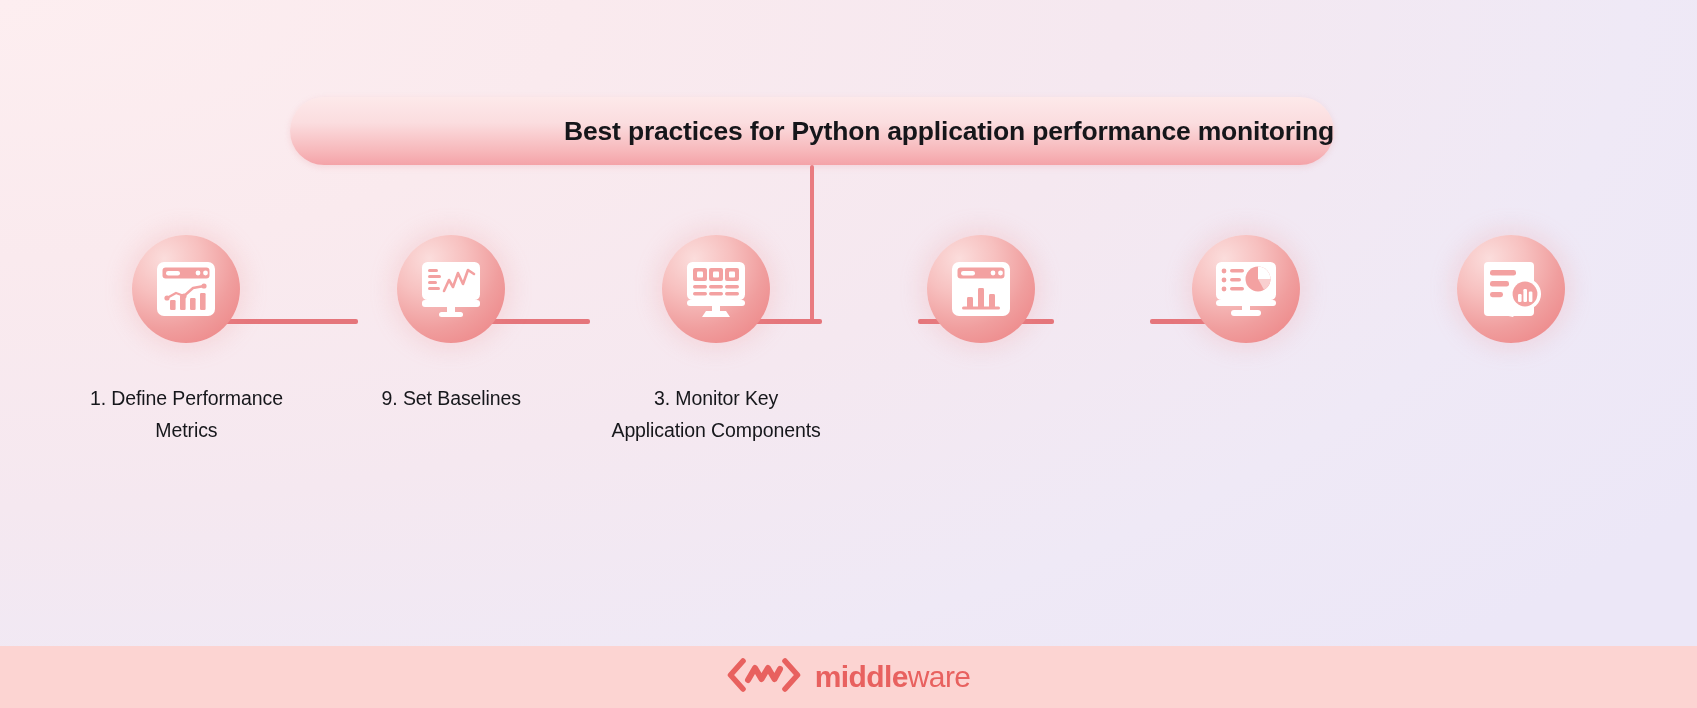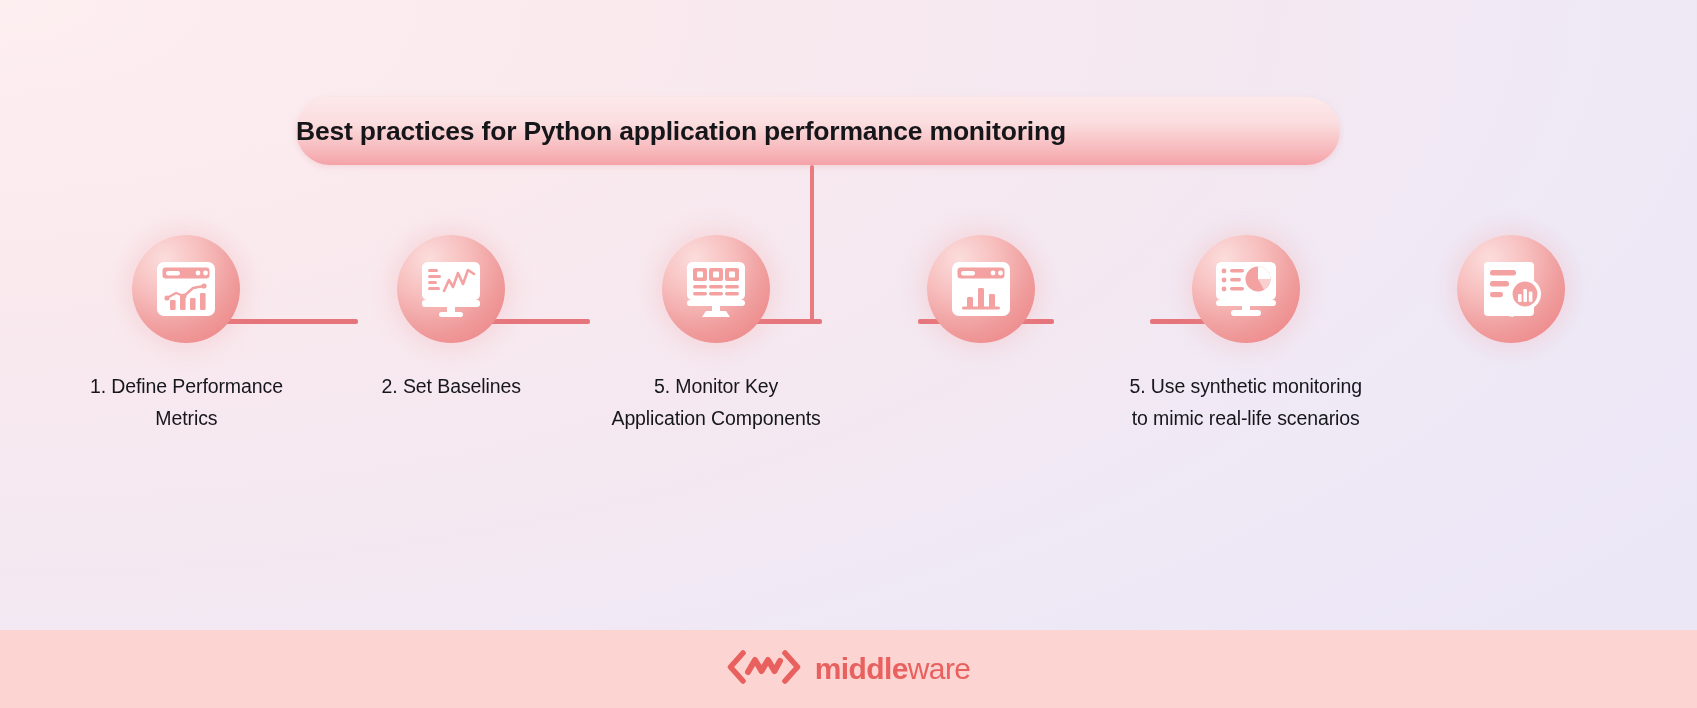--- a/index.html
+++ b/index.html
@@ -16,30 +16,30 @@
     width: 1697px;
     height: 708px;
     background:
       radial-gradient(120% 130% at 0% 0%, #FDEEF0 0%, #FAEAEE 28%, #F5E8F0 55%, #EFE9F6 80%, #ECE7F7 100%);
     overflow: hidden;
   }
 
   
   #title-pill {
     position: absolute;
-    left: 296px;
+    left: 290px;
     top: 97px;
     width: 1044px;
     height: 68px;
     border-radius: 34px;
     background: linear-gradient(180deg, #FDE9EA 0%, #FBDDDF 38%, #F7B9BC 78%, #F4A3A8 100%);
     box-shadow: 0 2px 6px rgba(226,140,146,0.22);
     display: flex;
     align-items: center;
-    justify-content: flex-start;
+    justify-content: flex-end;
   }
   #title-pill .title-text {
     font-size: 26.5px;
     font-weight: 700;
     color: #15161A;
     letter-spacing: -0.2px;
     white-space: nowrap;
   }
 
   
@@ -83,38 +83,38 @@
     background: radial-gradient(circle at 30% 22%, #FBDDDC 0%, #F7C0BF 32%, #F09E9E 62%, #EE8D8E 82%, #ED8485 100%);
     display: flex;
     align-items: center;
     justify-content: center;
     z-index: 2;
     box-shadow: 0 0 22px 6px rgba(240,150,150,0.22);
   }
   .circle svg { display: block; }
 
   .step-label {
-    margin-top: 28px;
+    margin-top: 40px;
     width: 210px;
     text-align: center;
     font-size: 19.5px;
     line-height: 1.63;
     color: #16171B;
     font-weight: 400;
     letter-spacing: -0.1px;
   }
   .step-label.wide { width: 235px; }
 
   
   #footer {
     position: absolute;
     left: 0;
     bottom: 0;
     width: 1697px;
-    height: 78px;
+    height: 62px;
     background: #FCD4D2;
     display: flex;
     align-items: center;
     justify-content: center;
     gap: 14px;
   }
   #footer .logo-mark { display: block; }
   #footer .logo-text {
     font-size: 30px;
     letter-spacing: -0.6px;
@@ -175,21 +175,21 @@
             <rect x="9" y="15" width="13" height="3" rx="1.5" fill="#F3A1A1"></rect>
             <rect x="9" y="21" width="9" height="3" rx="1.5" fill="#F3A1A1"></rect>
             <rect x="9" y="27" width="12" height="3" rx="1.5" fill="#F3A1A1"></rect>
             <polyline points="25,31 30,20 34,27 39,13 44,24 49,10 55,14" stroke="#F3A1A1" stroke-width="2.6" fill="none" stroke-linecap="round" stroke-linejoin="round"></polyline>
             <rect x="3" y="40" width="58" height="7" rx="3" fill="#fff"></rect>
             <rect x="28" y="47" width="8" height="5" fill="#fff"></rect>
             <rect x="20" y="52" width="24" height="5" rx="2.5" fill="#fff"></rect>
           </svg>
         </span>
       </div>
-      <div class="step-label">2. Set Baselines</div>
+      <div class="step-label">9. Set Baselines</div>
     </div>
 
     <div class="step">
       <div class="circle">
         <span>
           <svg width="64" height="58" viewBox="0 0 64 58" fill="none" xmlns="http://www.w3.org/2000/svg">
             <rect x="3" y="2" width="58" height="38" rx="5.5" fill="#fff"></rect>
             <rect x="9" y="8" width="14" height="13" rx="2" fill="#F3A1A1"></rect>
             <rect x="13" y="11.5" width="6" height="6" rx="1" fill="#fff"></rect>
             <rect x="25" y="8" width="14" height="13" rx="2" fill="#F3A1A1"></rect>
@@ -201,21 +201,21 @@
             <rect x="41" y="25" width="14" height="3.4" rx="1.7" fill="#F3A1A1"></rect>
             <rect x="9" y="32" width="14" height="3.4" rx="1.7" fill="#F3A1A1"></rect>
             <rect x="25" y="32" width="14" height="3.4" rx="1.7" fill="#F3A1A1"></rect>
             <rect x="41" y="32" width="14" height="3.4" rx="1.7" fill="#F3A1A1"></rect>
             <rect x="3" y="40" width="58" height="6" rx="3" fill="#fff"></rect>
             <rect x="28" y="46" width="8" height="5" fill="#fff"></rect>
             <path d="M18 57 L22 51 L42 51 L46 57 Z" fill="#fff"></path>
           </svg>
         </span>
       </div>
-      <div class="step-label">5. Monitor Key Application Components</div>
+      <div class="step-label">3. Monitor Key Application Components</div>
     </div>
 
     <div class="step">
       <div class="circle">
         <span>
           <svg width="62" height="58" viewBox="0 0 62 58" fill="none" xmlns="http://www.w3.org/2000/svg">
             <rect x="2" y="2" width="58" height="54" rx="7" fill="#fff"></rect>
             <rect x="7.5" y="7.5" width="47" height="11" rx="3.2" fill="#F3A1A1"></rect>
             <rect x="11" y="11" width="14" height="4.4" rx="2.2" fill="#fff"></rect>
             <circle cx="43" cy="13" r="2.4" fill="#fff"></circle>
@@ -243,21 +243,20 @@
             <rect x="17" y="27" width="14" height="3.6" rx="1.8" fill="#F3A1A1"></rect>
             <circle cx="45" cy="19" r="12.5" fill="#F3A1A1"></circle>
             <path d="M45 19 L45 6.5 A12.5 12.5 0 0 1 57.5 19 Z" fill="#fff"></path>
             <path d="M45 19 L57.5 19 A12.5 12.5 0 0 1 51 29.8 Z" fill="#F9CFCF"></path>
             <rect x="3" y="40" width="60" height="6" rx="3" fill="#fff"></rect>
             <rect x="29" y="46" width="8" height="4" fill="#fff"></rect>
             <rect x="18" y="50" width="30" height="6" rx="3" fill="#fff"></rect>
           </svg>
         </span>
       </div>
-      <div class="step-label wide">5. Use synthetic monitoring to mimic real-life scenarios</div>
     </div>
 
     <div class="step">
       <div class="circle">
         <span>
           <svg width="62" height="60" viewBox="0 0 62 60" fill="none" xmlns="http://www.w3.org/2000/svg">
             <path d="M8 3 h42 a4 4 0 0 1 4 4 v46 a4 4 0 0 1 -4 4 h-42 a4 4 0 0 1 -4 -4 v-46 a4 4 0 0 1 4 -4 z" fill="#fff"></path>
             <rect x="10" y="11" width="26" height="5.6" rx="2.4" fill="#F3A1A1"></rect>
             <rect x="10" y="22" width="19" height="5.6" rx="2.4" fill="#F3A1A1"></rect>
             <rect x="10" y="33" width="13" height="5.2" rx="2.4" fill="#F3A1A1"></rect>

